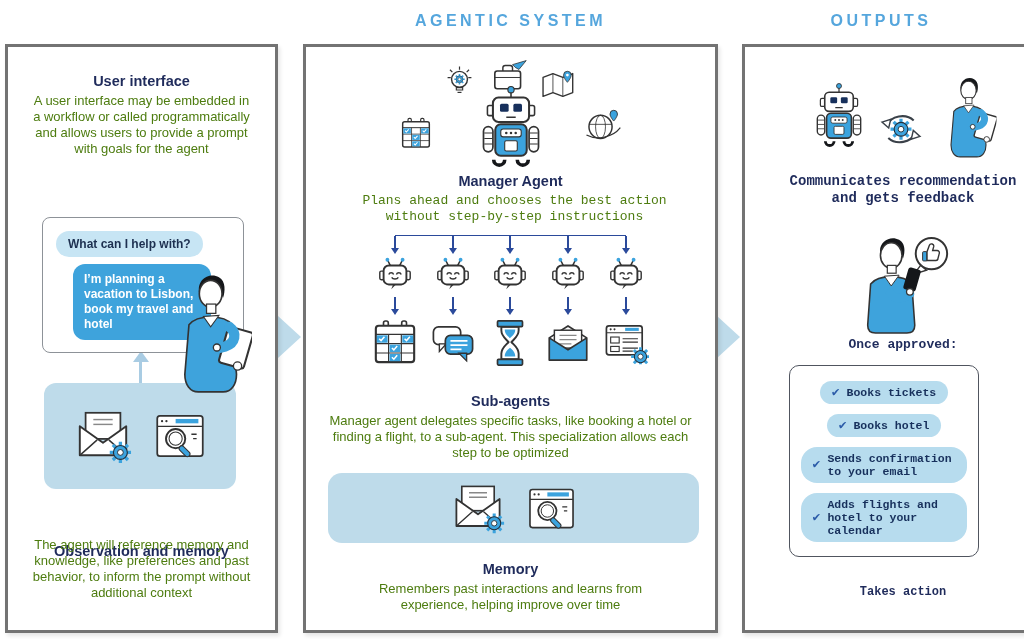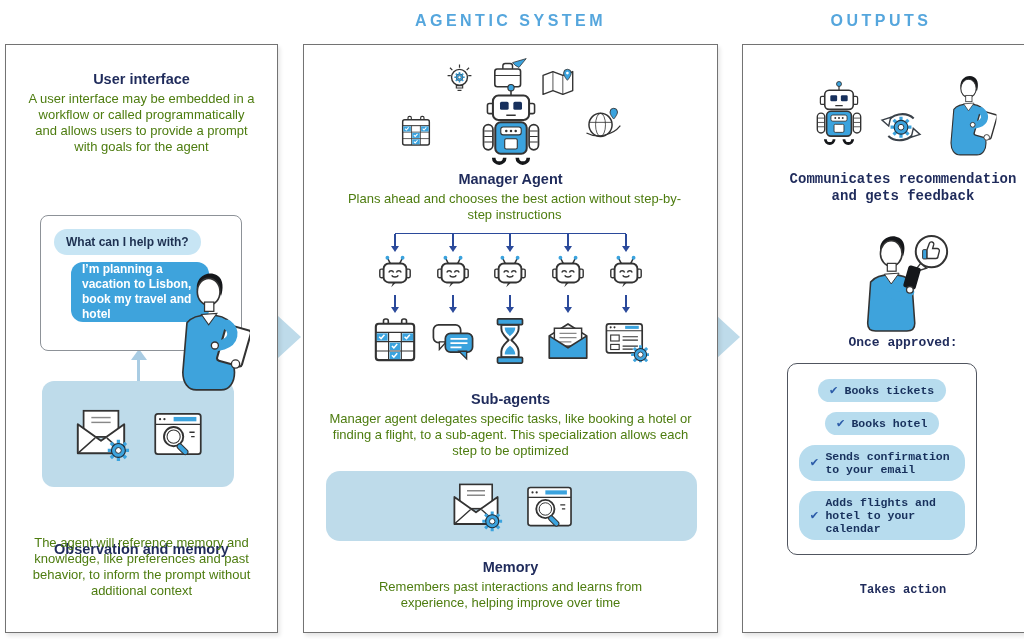--- a/index.html
+++ b/index.html
@@ -7,21 +7,21 @@
           font-family:"Liberation Sans","DejaVu Sans",sans-serif;color:#1F2B5B;}
 
   
   .col-header{position:absolute;top:12px;text-align:center;font-size:16px;font-weight:600;
               letter-spacing:3.5px;color:#55A6DD;}
   .hdr-input{left:5px;width:273px;}
   .hdr-agentic{left:303px;width:415px;}
   .hdr-outputs{left:742px;width:278px;}
 
   
-  .panel{position:absolute;top:44px;height:589px;background:#fff;border:1px solid #737373;
+  .panel{position:absolute;top:44px;height:589px;background:#fff;border:3px solid #737373;
          box-shadow:2px 3px 4px rgba(0,0,0,.10);box-sizing:border-box;}
   .panel-input{left:5px;width:273px;}
   .panel-agentic{left:303px;width:415px;}
   .panel-outputs{left:742px;width:322px;font-family:Liberation Mono, monospace;}
 
   
   .flow-arrow{position:absolute;top:316px;width:0;height:0;
               border-top:21px solid transparent;border-bottom:21px solid transparent;
               border-left:23px solid #BEDBEA;}
   .fa1{left:278px;} .fa2{left:717px;}
@@ -29,21 +29,21 @@
   .desc{position:absolute;text-align:center;font-size:13px;line-height:16px;color:#4d7c0f;}
 
   
   .ui-title{top:26px;}
   .ui-desc{top:46px;left:22px;right:22px;}
   .chat-card{position:absolute;left:34px;top:170px;width:200px;height:134px;background:#fff;
              border:1.5px solid #8d9298;border-radius:8px;z-index:1;}
   .bubble-bot{position:absolute;left:13px;top:13px;background:#C7E5F4;color:#1d3050;
               font-size:12px;font-weight:600;padding:6px 12px;border-radius:14px;white-space:nowrap;}
   .bubble-user{position:absolute;left:30px;top:46px;width:116px;background:#3EA3DC;color:#fff;
-               font-size:12px;font-weight:600;padding:0 11px;border-radius:12px;line-height:15px;}
+               font-size:12px;font-weight:600;padding:8px 11px;border-radius:12px;line-height:15px;}
   .lp-person{position:absolute;left:150px;top:224px;width:95px;height:124px;z-index:3;}
   .up-arrow{position:absolute;left:124px;top:304px;width:17px;z-index:0;}
   .up-arrow .head{width:0;height:0;margin:0 auto;border-left:8px solid transparent;
                   border-right:8px solid transparent;border-bottom:11px solid #A9CCE3;}
   .up-arrow .stem{width:3px;height:21px;margin:0 auto;background:#A9CCE3;}
   .bluebox{position:absolute;background:#BEDBEA;border-radius:12px;display:flex;
            align-items:center;justify-content:center;gap:18px;}
   .lp-bluebox{left:36px;top:336px;width:192px;height:106px;z-index:2;}
   .obs-title{top:468px;margin-top:28px;}
   .obs-desc{top:490px;left:16px;right:16px;}
@@ -51,21 +51,21 @@
   
   .cluster{position:absolute;left:50%;transform:translateX(-50%);top:12px;width:250px;height:114px;}
   .cluster .c-robot{position:absolute;left:50%;transform:translateX(-50%);bottom:0;width:80px;height:88px;}
   .c-ic{position:absolute;}
   .ic-cal{left:14px;top:58px;width:32px;}
   .ic-bulb{left:60px;top:6px;width:27px;}
   .ic-case{left:104px;top:0;width:37px;}
   .ic-map{left:154px;top:10px;width:35px;}
   .ic-globe{left:198px;top:48px;width:38px;}
   .mgr-title{top:126px;}
-  .mgr-desc{top:146px;left:38px;right:30px;}
+  .mgr-desc{top:146px;left:38px;right:30px;font-family:Liberation Mono, monospace;}
   .tree{position:absolute;left:50%;transform:translateX(-50%);top:188px;width:288px;}
   .tree-hline{position:absolute;top:0;left:10%;right:10%;border-top:1.6px solid #2B4A9B;}
   .tree-cols{display:flex;padding-top:1px;}
   .tcol{width:20%;display:flex;flex-direction:column;align-items:center;}
   .stem{width:2px;height:12px;background:#2B4A9B;}
   .ahead{width:0;height:0;border-left:4.5px solid transparent;border-right:4.5px solid transparent;
          border-top:6.5px solid #2B4A9B;}
   .tcol .mini{width:38px;height:36px;margin-top:2px;}
   .tcol .stem2{margin-top:5px;}
   .task-ic{width:46px;height:48px;margin-top:4px;}

